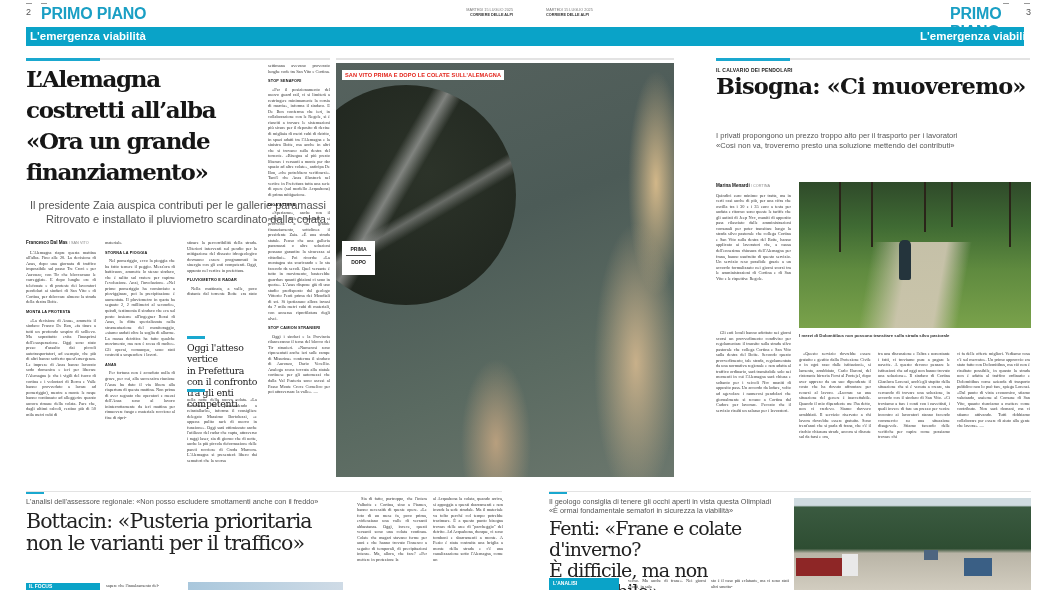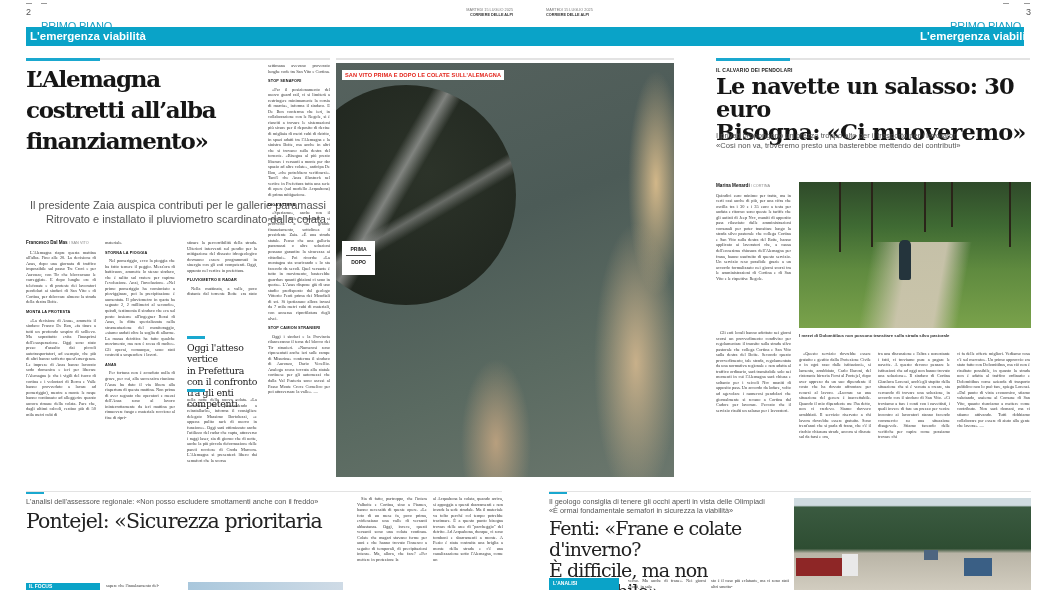--- a/index.html
+++ b/index.html
@@ -3,21 +3,21 @@
 <meta charset="utf-8">
 <style>
   * { box-sizing: border-box; margin: 0; padding: 0; }
   html, body { width: 1048px; height: 590px; overflow: hidden; background: #fff; }
   body { position: relative; font-family: "Liberation Serif", serif; color: #1a1a1a; }
 
   .abs { position: absolute; }
 
   
   .page-num { font-family: "Liberation Sans", sans-serif; font-size: 9px; color: #555; top: 7px; }
-  .section { font-family: "Liberation Sans", sans-serif; font-weight: normal; font-size: 11px; color: #1a9fc4; letter-spacing: -0.2px; top: 20px; }
+  .section { font-family: "Liberation Sans", sans-serif; font-weight: bold; font-size: 16px; color: #1a9fc4; letter-spacing: -0.2px; top: 5px; }
   .dateline { font-family: "Liberation Sans", sans-serif; font-size: 3.8px; color: #777; line-height: 5px; top: 8px; }
   .dateline b { color: #333; display: block; }
   .tick { height: 1px; background: #999; width: 6px; }
   .bar { top: 27px; height: 19px; background: #0aa3c8; }
   .bar-label { font-family: "Liberation Sans", sans-serif; font-weight: bold; font-size: 11.5px; color: #fff; top: 30px; }
   .rule { height: 2px; background: #e3e3e3; }
   .accent { height: 3px; background: #1aa8cf; }
 
   
   .col { font-size: 4.4px; line-height: 5.55px; color: #333; text-align: justify; overflow: hidden; }
@@ -100,20 +100,21 @@
 
 <div class="abs rule" style="left:26px;top:58px;width:304px;"></div>
 <div class="abs accent" style="left:26px;top:58px;width:74px;"></div>
 <div class="abs rule" style="left:336px;top:58px;width:338px;"></div>
 <div class="abs rule" style="left:716px;top:58px;width:314px;"></div>
 <div class="abs accent" style="left:716px;top:58px;width:74px;"></div>
 
 <div class="abs hed-main" style="left:26px;top:63px;width:260px;">
   <div>L’Alemagna</div>
   <div>costretti all’alba</div>
+  <div>«Ora un grande</div>
   <div>finanziamento»</div>
 </div>
 <div class="abs deck" style="left:26px;top:198px;width:300px;text-align:right;">
   <div>Il presidente Zaia auspica contributi per le gallerie paramassi</div>
   <div>Ritrovato e installato il pluviometro scardinato dalla colata</div>
 </div>
 
 <div class="abs col" style="left:26px;top:240px;width:70px;height:242px;">
   <div class="byline">
     <span style="font-weight:bold;color:#111;font-size:4.6px;">Francesco Dal Mas</span>
@@ -164,26 +165,25 @@
   <div class="abs sat-label">SAN VITO PRIMA E DOPO LE COLATE SULL'ALEMAGNA</div>
   <div class="abs sat-legend">
     <div>PRIMA</div>
     <hr>
     <div>DOPO</div>
   </div>
 </div>
 
 <div class="abs kicker" style="left:716px;top:67px;">IL CALVARIO DEI PENDOLARI</div>
 <div class="abs hed-right" style="left:716px;top:75px;width:320px;">
-  <div>Le navette un salasso: 30 euro</div>
   <div>Bisogna: «Ci muoveremo»</div>
 </div>
 <div class="abs deck-right" style="left:716px;top:131px;width:320px;">
   <div>I privati propongono un prezzo troppo alto per il trasporto per i lavoratori</div>
-  <div>«Così non va, troveremo presto una basterebbe mettendo dei contributi»</div>
+  <div>«Così non va, troveremo presto una soluzione mettendo dei contributi»</div>
 </div>
 
 <div class="abs col" style="left:716px;top:183px;width:75px;height:145px;">
   <div class="byline">
     <span style="font-weight:bold;color:#111;font-size:4.6px;">Marina Menardi</span>
     <span>/ CORTINA</span>
   </div>
   <p style="margin-top:3px;text-indent:0">Quindici euro minimo per tratta, ma in certi casi anche di più, per una cifra che oscilla tra i 30 e i 35 euro a testa per andata e ritorno: sono queste le tariffe che gli autisti di Jeep Ncc, muniti di apposito pass rilasciato dalle amministrazioni comunali per poter transitare lungo la strada silvo pastorale che collega Cortina e San Vito sulla destra del Boite, hanno applicato ai lavoratori che, a causa dell'ennesima chiusura dell'Alemagna per frana, hanno usufruito di questo servizio. Un servizio reso possibile grazie a un accordo formalizzato nei giorni scorsi tra le amministrazioni di Cortina e di San Vito e le rispettive Regole.</p>
 </div>
 
@@ -207,38 +207,39 @@
   <p style="text-indent:0">tra una discussione e l'altra e nonostante i fatti, ci troviamo pure a pagare le navette. A questo devono pensare le istituzioni che ad oggi non hanno trovato una soluzione». Il sindaco di Cortina Gianluca Lorenzi, anch'egli stupito della situazione che si è venuta a creare, sta cercando di trovare una soluzione, in accordo con il sindaco di San Vito. «Ci troviamo a fare i conti con i navettisti, i quali invece di fare un prezzo per venire incontro ai lavoratori stanno facendo commercio su una situazione disagevole. Stiamo facendo delle verifiche per capire come possiamo trovare chi</p>
 </div>
 <div class="abs col" style="left:957px;top:351px;width:73px;height:129px;">
   <p style="text-indent:0">ci fa delle offerte migliori. Vediamo cosa c'è sul mercato». Un primo approccio era stato fatto con Dolomitibus, ma ciò non è risultato possibile, in quanto la strada non è adatta al traffico ordinario e Dolomitibus come azienda di trasporto pubblico non lo può fare, spiega Lorenzi. «Dal punto di vista economico, stiamo valutando, assieme al Comune di San Vito, quanto riusciamo a mettere come contributo. Non sarà domani, ma ci stiamo attivando. Tutti dobbiamo collaborare per essere di aiuto alla gente che lavora». —</p>
 </div>
 
 <div class="abs rule" style="left:26px;top:491px;width:476px;height:1px;"></div>
 <div class="abs accent" style="left:26px;top:492px;width:18px;height:2px;"></div>
 <div class="abs lead-light" style="left:26px;top:497px;width:320px;">L'analisi dell'assessore regionale: «Non posso escludere smottamenti anche con il freddo»</div>
 <div class="abs hed-light" style="left:26px;top:510px;width:330px;">
-  <div>Pontejel: «Sicurezza prioritaria</div>
+  <div>Bottacin: «Pusteria prioritaria</div>
+  <div>non le varianti per il traffico»</div>
 </div>
 <div class="abs box-label" style="left:26px;top:583px;width:74px;height:7px;padding:0 3px;line-height:7px;">IL FOCUS</div>
 <div class="abs col" style="left:106px;top:583px;width:75px;height:7px;">
   <p style="text-indent:0">sapere che l'innalzamento del-</p>
 </div>
 <div class="abs photo-bottom-left"></div>
 <div class="abs col" style="left:357px;top:496px;width:70px;height:94px;">
   <p>Sia di fatto, purtroppo, che l'intera Valboite e Cortina, sino a Fiames, hanno necessità di queste opere. «Le foto di un mese fa, poco prima, evidenziano una valle di versanti abbastanza. Oggi, invece, questi versanti sono una colata continua. Colate che magari stavano ferme per anni e che hanno trovato l'innesco a seguito di temporali, di precipitazioni intense. Ma, allora, che fare? «Per mettere in protezione la</p>
 </div>
 <div class="abs col" style="left:433px;top:496px;width:70px;height:94px;">
   <p style="text-indent:0">al Acquabona la colata, quando arriva, si appoggia a questi sbarramenti e non invade la sede stradale. Ma il materiale va tolto perché col tempo potrebbe tracimare. È a questo punto bisogna trovare delle aree di "parcheggio" del detrito. Ad Acquabona, dunque, ci sono tomboni e sbarramenti a monte. A Peaio è stata costruita una briglia a monte della strada e c'è una canalizzazione sotto l'Alemagna, come un</p>
 </div>
 
 <div class="abs rule" style="left:549px;top:491px;width:482px;height:1px;"></div>
 <div class="abs accent" style="left:549px;top:492px;width:18px;height:2px;"></div>
 <div class="abs lead-light" style="left:549px;top:497px;width:240px;">
-  <div>Il geologo consiglia di tenere gli occhi aperti in vista delle Olimpiadi</div>
+  <div>Il geologo consiglia di tenere gli occhi aperti in vista questa Olimpiadi</div>
   <div>«È ormai fondamentale semafori in sicurezza la viabilità»</div>
 </div>
 <div class="abs hed-light" style="left:549px;top:518px;width:250px;font-size:19px;line-height:21px;">
   <div>Fenti: «Frane e colate d'inverno?</div>
   <div>È difficile, ma non impossibile»</div>
 </div>
 <div class="abs box-label" style="left:549px;top:578px;width:70px;height:12px;">L'ANALISI</div>
 <div class="abs col" style="left:628px;top:578px;width:78px;height:12px;">
   <p style="text-indent:0">verno. Ma anche di frane». Nei giorni scorsi, in sala</p>
 </div>

